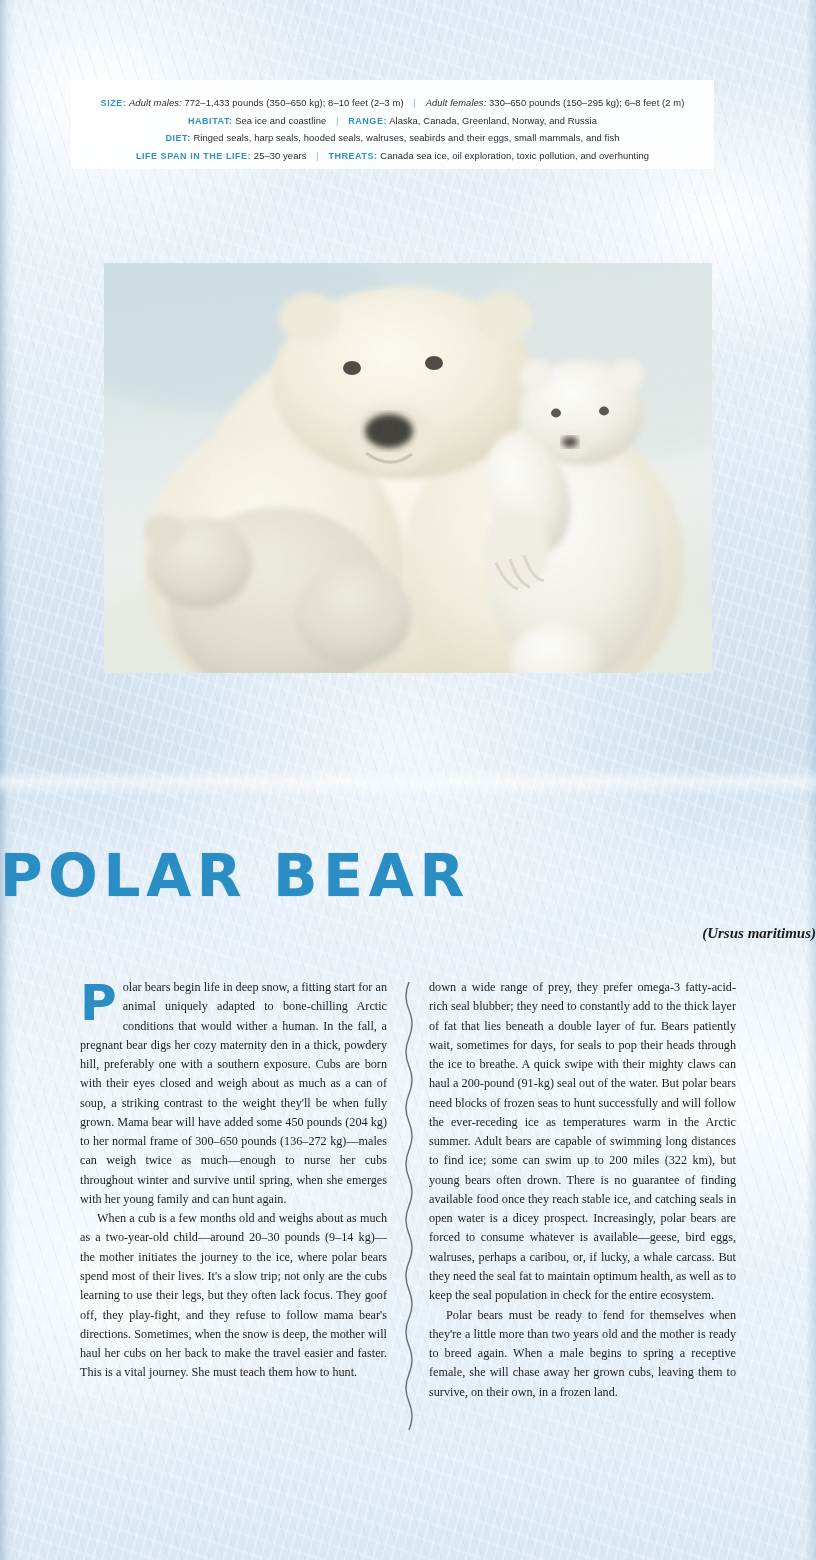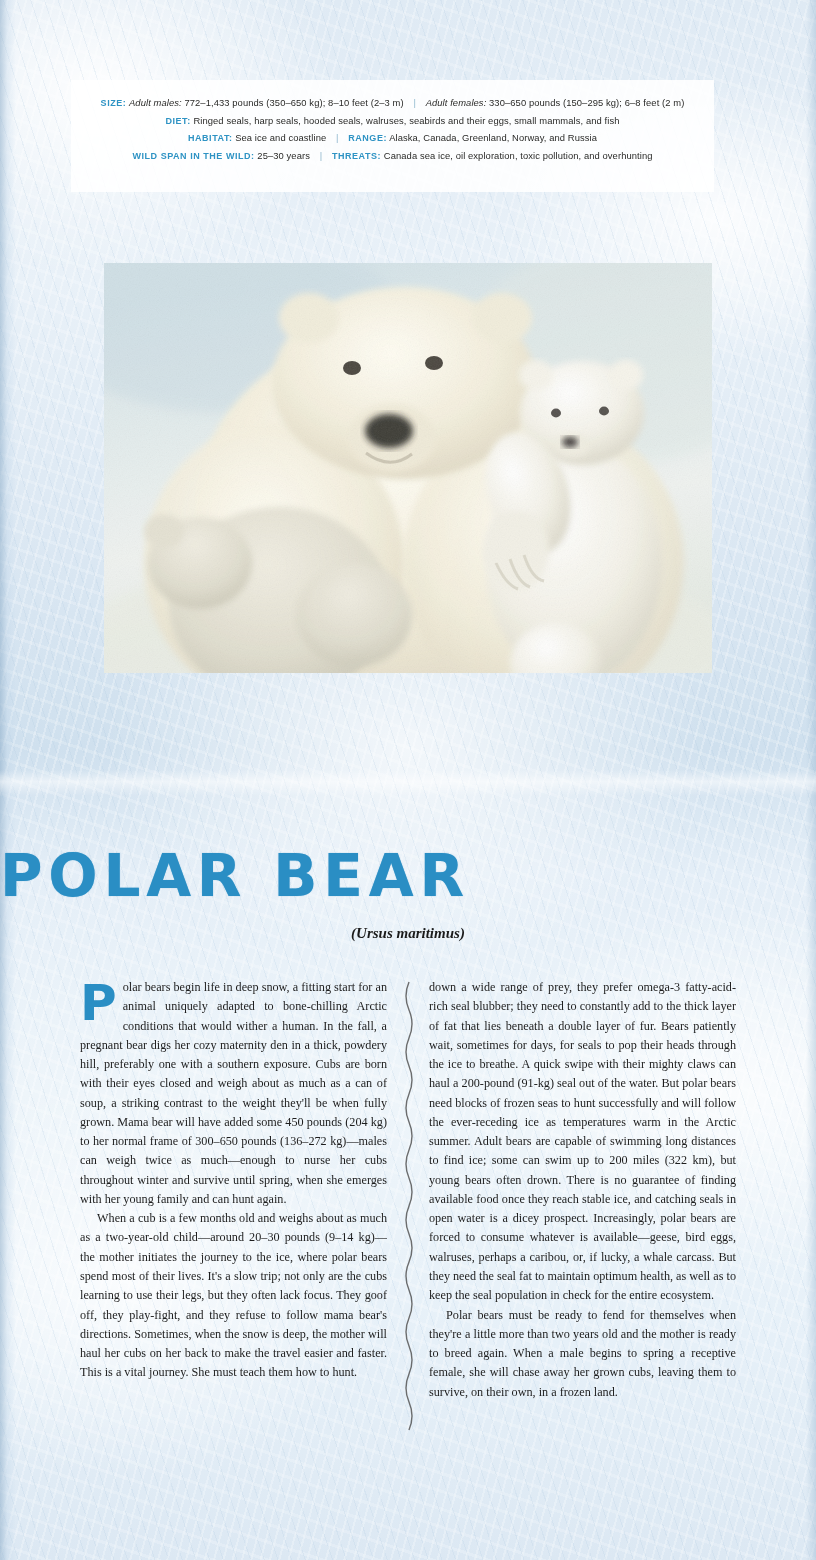--- a/index.html
+++ b/index.html
@@ -65,21 +65,21 @@
     background: linear-gradient(270deg, rgba(150,180,206,0.40) 0%, rgba(255,255,255,0) 100%);
     pointer-events: none;
   }
 
   
   .factbox {
     position: absolute;
     left: 71px;
     top: 80px;
     width: 643px;
-    padding: 14px 16px 27px;
+    padding: 14px 16px 4px;
     box-sizing: border-box;
     background: rgba(255,255,255,0.88);
     text-align: center;
     font-family: "Liberation Sans", sans-serif;
     font-size: 9.4px;
     line-height: 1.85;
     color: #2a2a28;
     letter-spacing: 0.01em;
   }
   .factbox .lbl {
@@ -117,21 +117,21 @@
     font-weight: bold;
     font-size: 58px;
     letter-spacing: 0.10em;
     color: #2a8ec4;
     text-shadow: 0 0 1px rgba(42,142,196,0.6);
   }
   .subtitle {
     position: absolute;
     left: 0; right: 0;
     top: 925px;
-    text-align: center;
+    text-align: right;
     font-family: "Liberation Serif", serif;
     font-style: italic;
     font-weight: bold;
     font-size: 15px;
     color: #1b1b1b;
   }
 
   
   .columns {
     position: absolute;
@@ -183,32 +183,32 @@
   <div class="factbox">
     <div class="row">
       <span class="lbl">SIZE:</span>
       <span class="it">Adult males:</span>
       <span>772–1,433 pounds (350–650 kg); 8–10 feet (2–3 m)</span>
       <span class="sep">|</span>
       <span class="it">Adult females:</span>
       <span>330–650 pounds (150–295 kg); 6–8 feet (2 m)</span>
     </div>
     <div class="row">
-      <span class="lbl">DIET:</span>
-      <span>Ringed seals, harp seals, hooded seals, walruses, seabirds and their eggs, small mammals, and fish</span>
-    </div>
-    <div class="row">
       <span class="lbl">HABITAT:</span>
       <span>Sea ice and coastline</span>
       <span class="sep">|</span>
       <span class="lbl">RANGE:</span>
       <span>Alaska, Canada, Greenland, Norway, and Russia</span>
     </div>
     <div class="row">
-      <span class="lbl">WILD SPAN IN THE WILD:</span>
+      <span class="lbl">DIET:</span>
+      <span>Ringed seals, harp seals, hooded seals, walruses, seabirds and their eggs, small mammals, and fish</span>
+    </div>
+    <div class="row">
+      <span class="lbl">LIFE SPAN IN THE LIFE:</span>
       <span>25–30 years</span>
       <span class="sep">|</span>
       <span class="lbl">THREATS:</span>
       <span>Canada sea ice, oil exploration, toxic pollution, and overhunting</span>
     </div>
   </div>
 
   <div class="photo">
     <svg width="608" height="410" viewBox="0 0 608 410" xmlns="http://www.w3.org/2000/svg">
       <defs>

